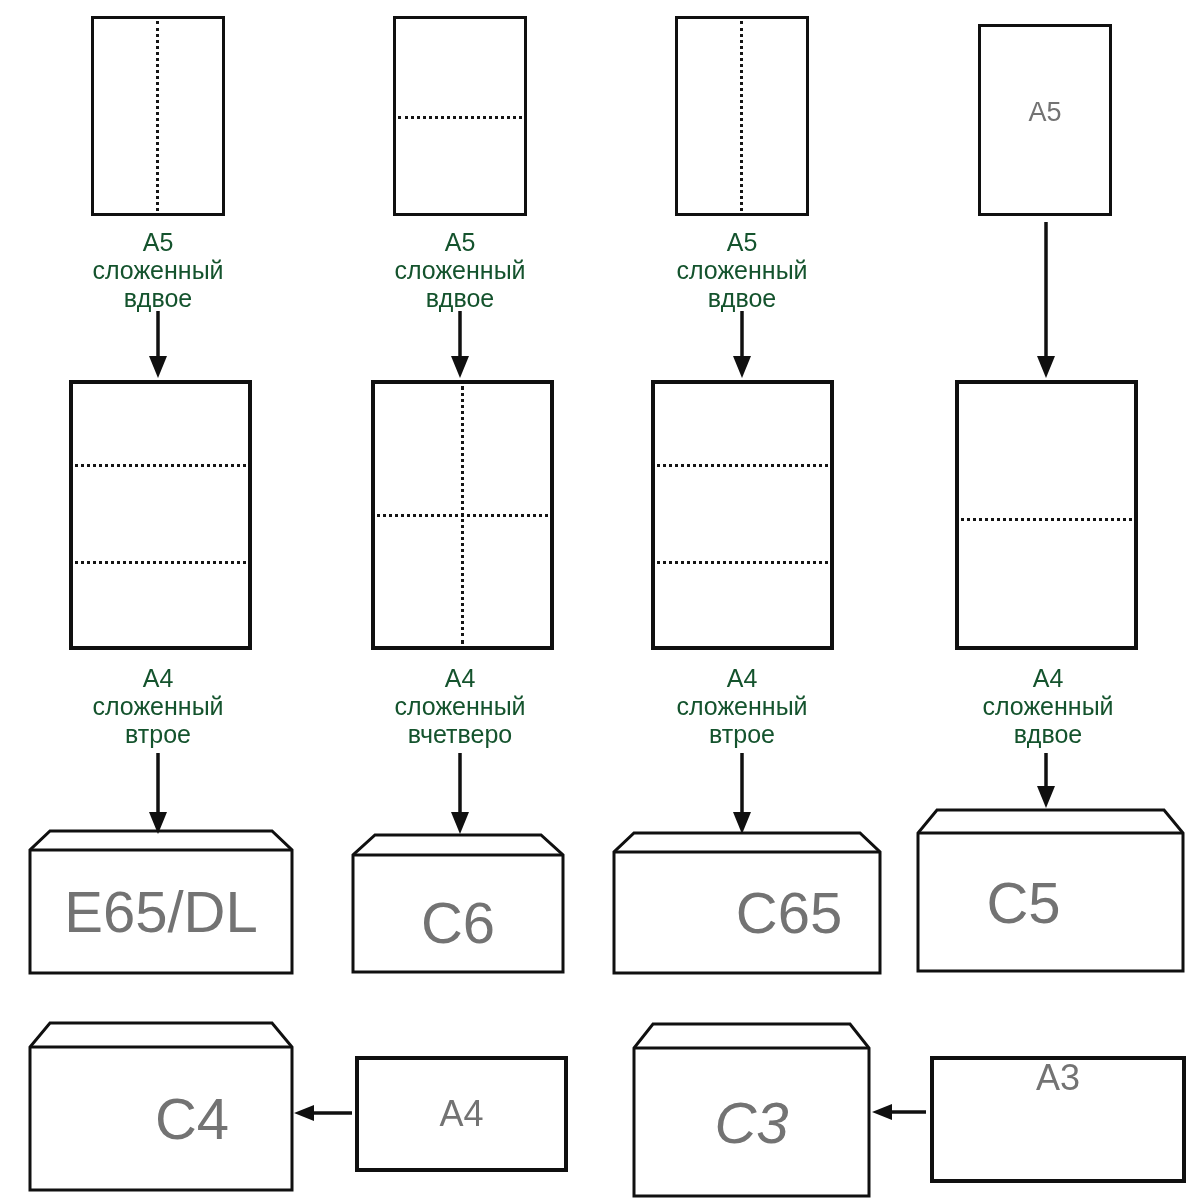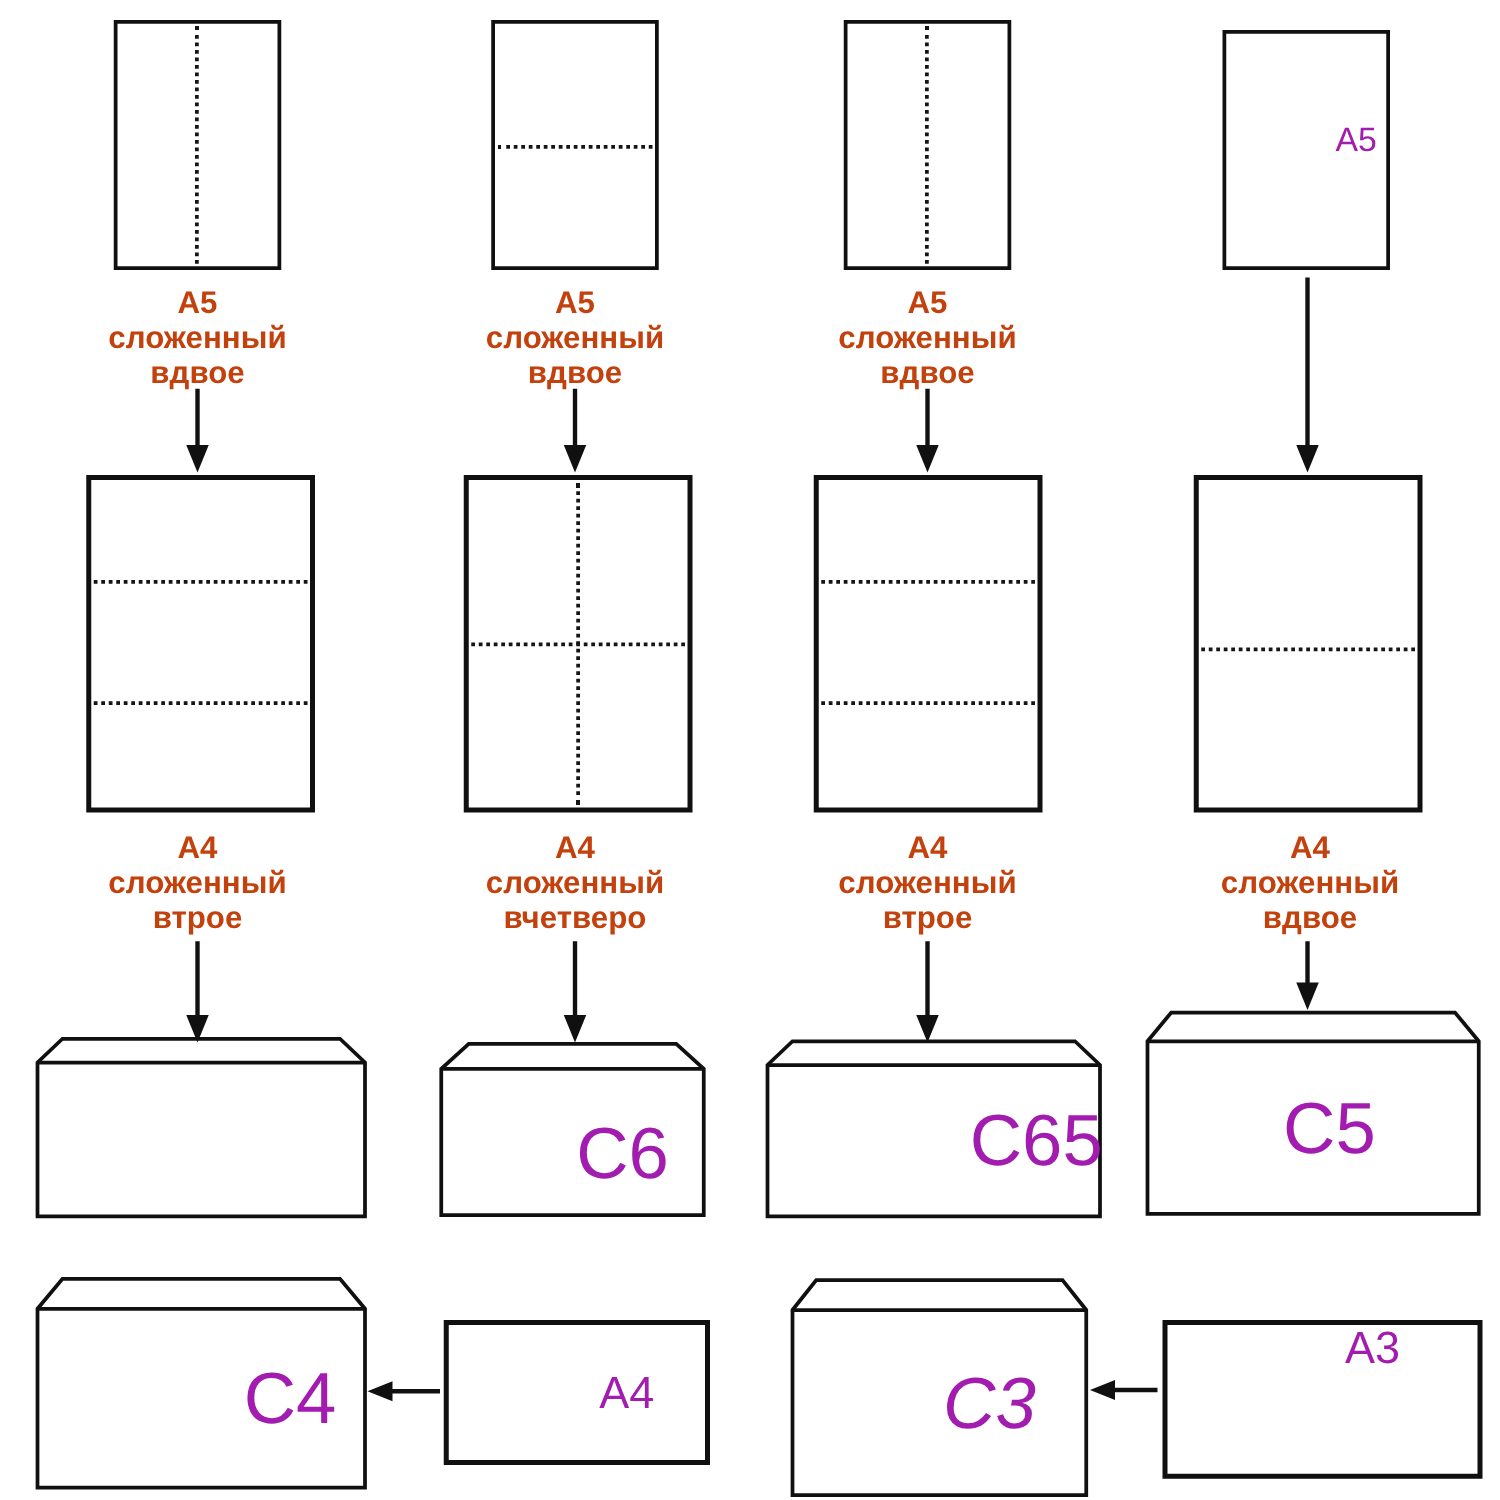--- a/index.html
+++ b/index.html
@@ -14,26 +14,25 @@
   .fold-v{
     position:absolute;top:2px;bottom:2px;left:50%;width:0;margin-left:-2px;
     border-left:3px dotted #151515;
   }
   .fold-h{
     position:absolute;left:2px;right:2px;height:0;
     border-top:3px dotted #151515;
   }
   .cap{
     position:absolute;width:220px;text-align:center;
-    font-size:25px;line-height:28px;color:#c2410c;font-weight:bold;
+    font-size:25px;line-height:28px;color:#14532d;
   }
   .center-text{
     position:absolute;display:flex;align-items:center;justify-content:center;
-    color:#a21caf;
-    margin-left:40px;
+    color:#737373;
   }
   .env-label{font-size:58px;font-weight:500;letter-spacing:0;}
   .sheet-big-label{font-size:36px;}
   .sheet-small-label{font-size:27px;}
   svg#overlay{position:absolute;left:0;top:0;pointer-events:none;}
   .stroke{stroke:#101010;fill:none;}
 </style>
 </head>
 <body>
 
@@ -179,20 +178,21 @@
     <g>
       <line class="stroke" stroke-width="3.5" x1="352" y1="1113" x2="312" y2="1113"></line>
       <polygon fill="#101010" points="314,1105 314,1121 294,1113"></polygon>
     </g>
     <g>
       <line class="stroke" stroke-width="3.5" x1="926" y1="1112" x2="890" y2="1112"></line>
       <polygon fill="#101010" points="892,1104 892,1120 872,1112"></polygon>
     </g>
   </svg>
 
+  <div class="center-text env-label" style="left:30px;top:850px;width:262px;height:123px;">E65/DL</div>
   <div class="center-text env-label" style="left:353px;top:855px;width:210px;height:134px;">C6</div>
   <div class="center-text env-label" style="left:614px;top:852px;width:266px;height:121px;padding-left:42px;">C65</div>
   <div class="center-text env-label" style="left:918px;top:833px;width:211px;height:138px;">C5</div>
 
   <div class="center-text env-label" style="left:30px;top:1047px;width:262px;height:143px;padding-left:31px;">C4</div>
 
   <div class="sheet thick" style="left:355px;top:1056px;width:213px;height:116px;"></div>
   <div class="center-text sheet-big-label" style="left:355px;top:1056px;width:213px;height:116px;">A4</div>
 
   <div class="center-text env-label" style="left:634px;top:1048px;width:235px;height:148px;font-style:italic;">C3</div>

